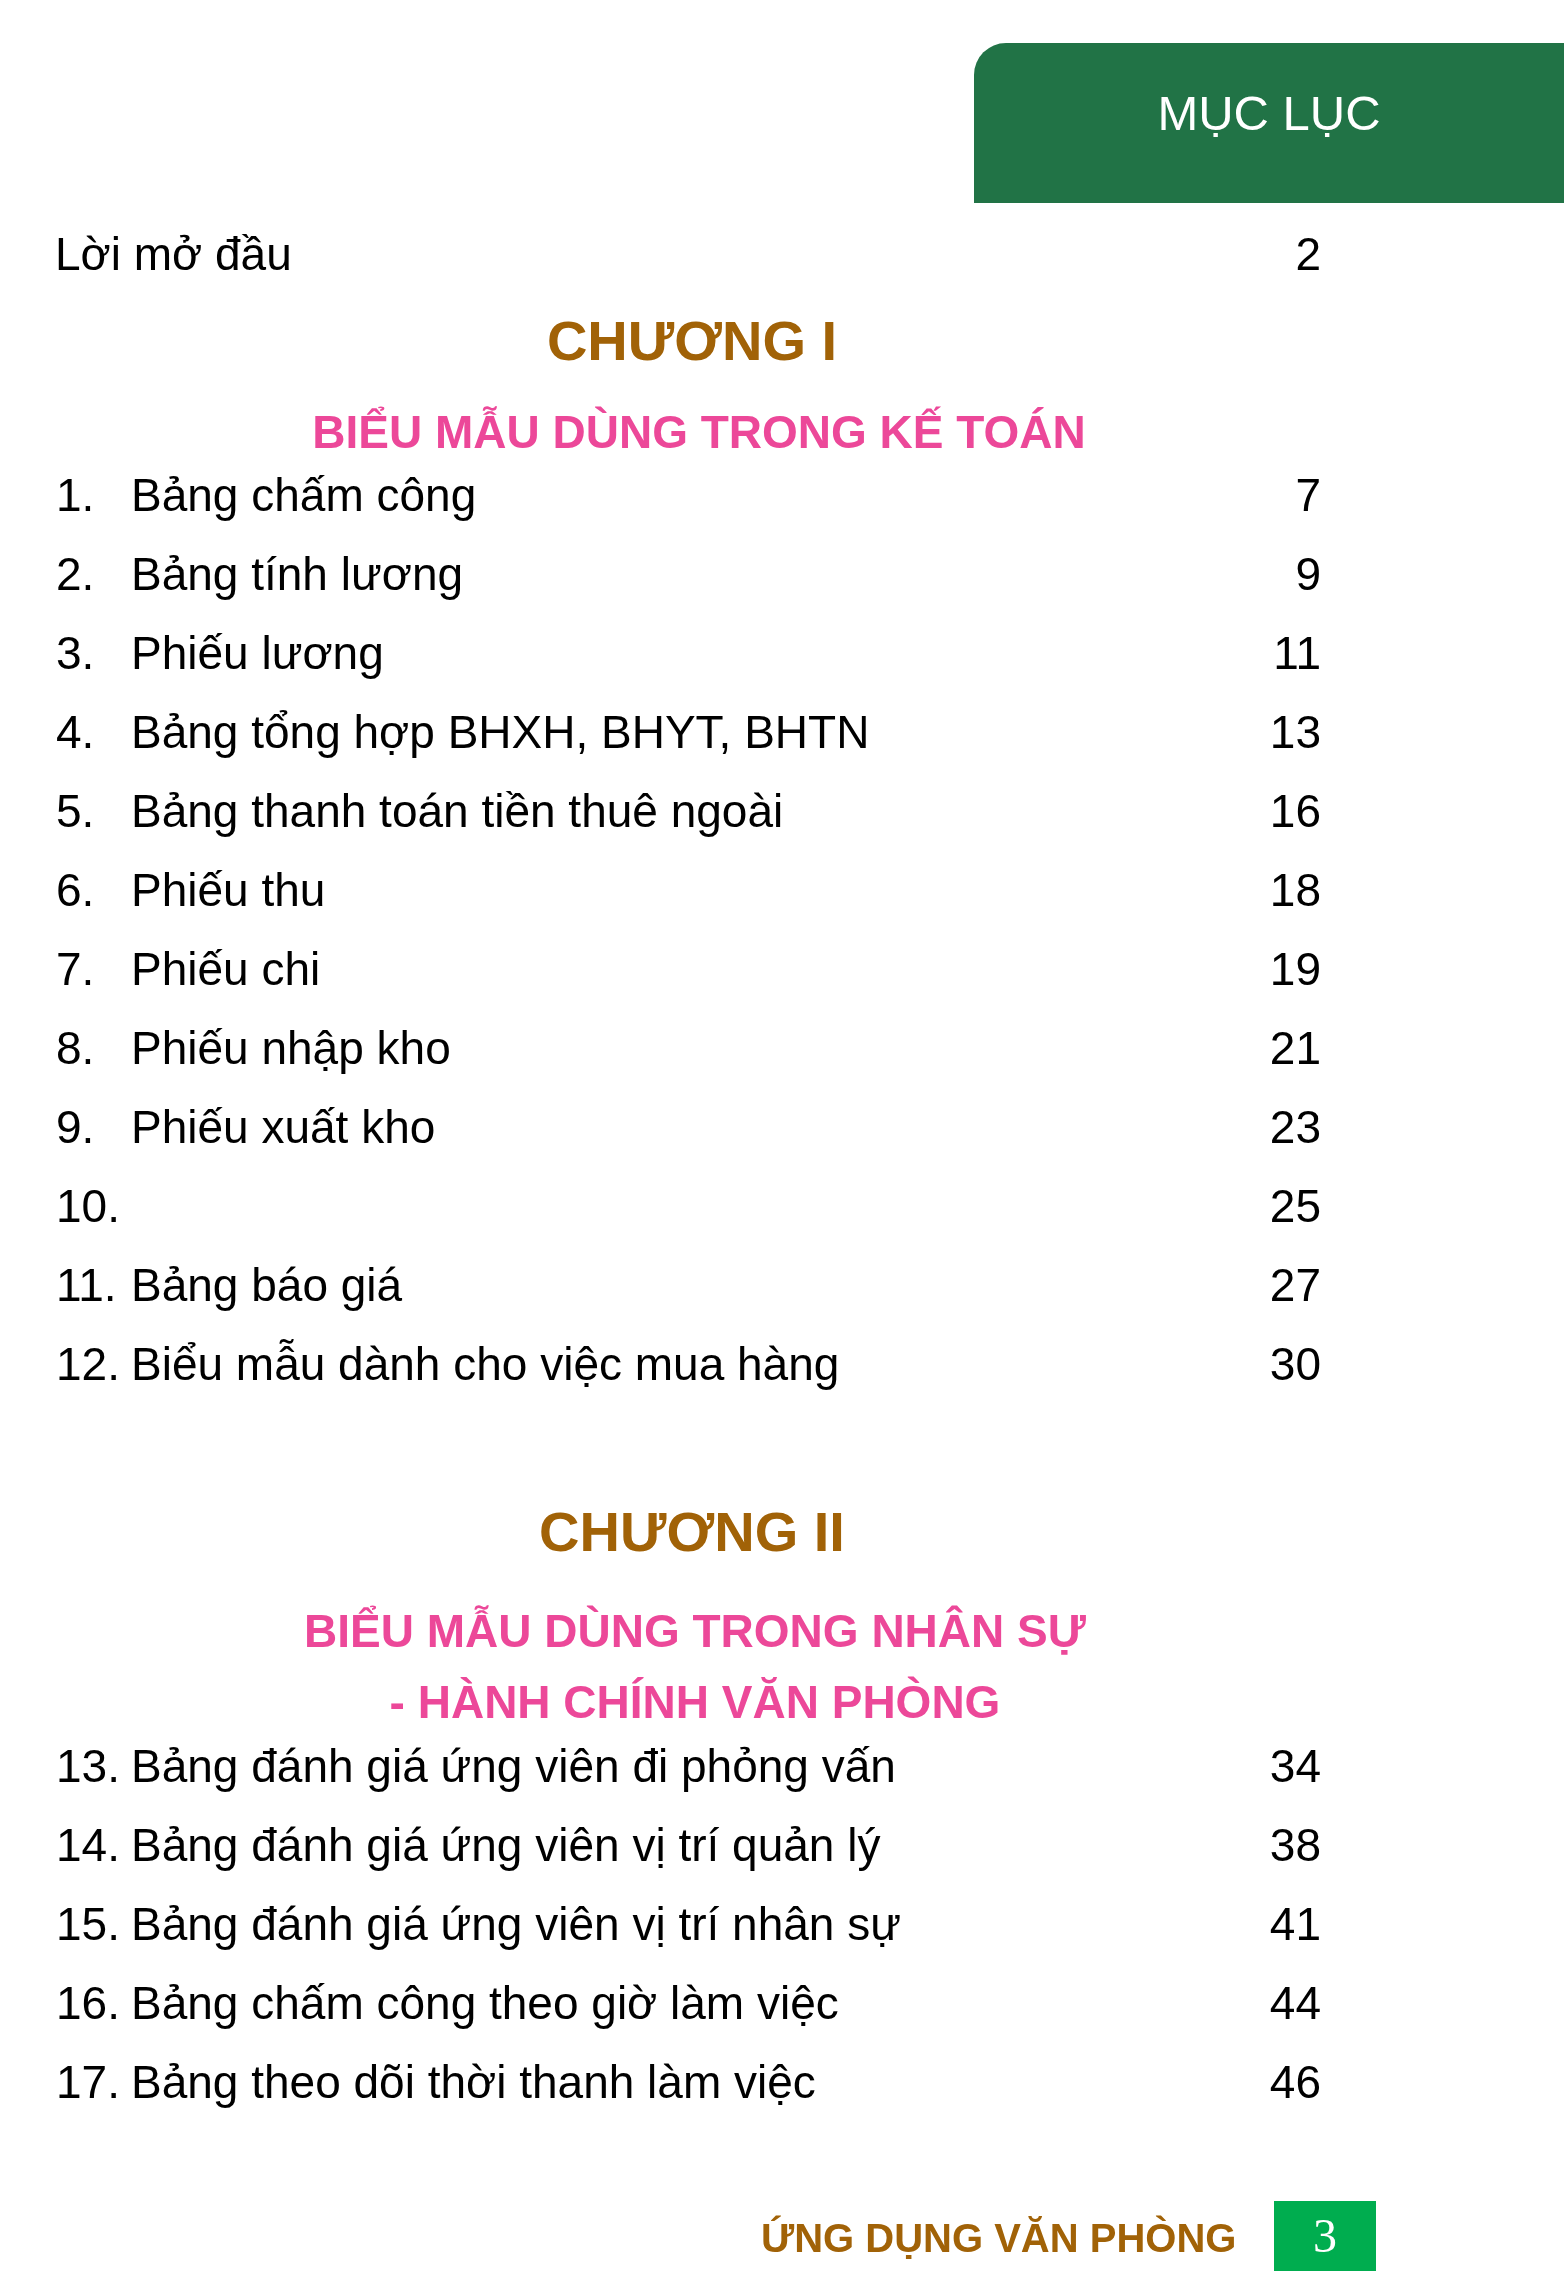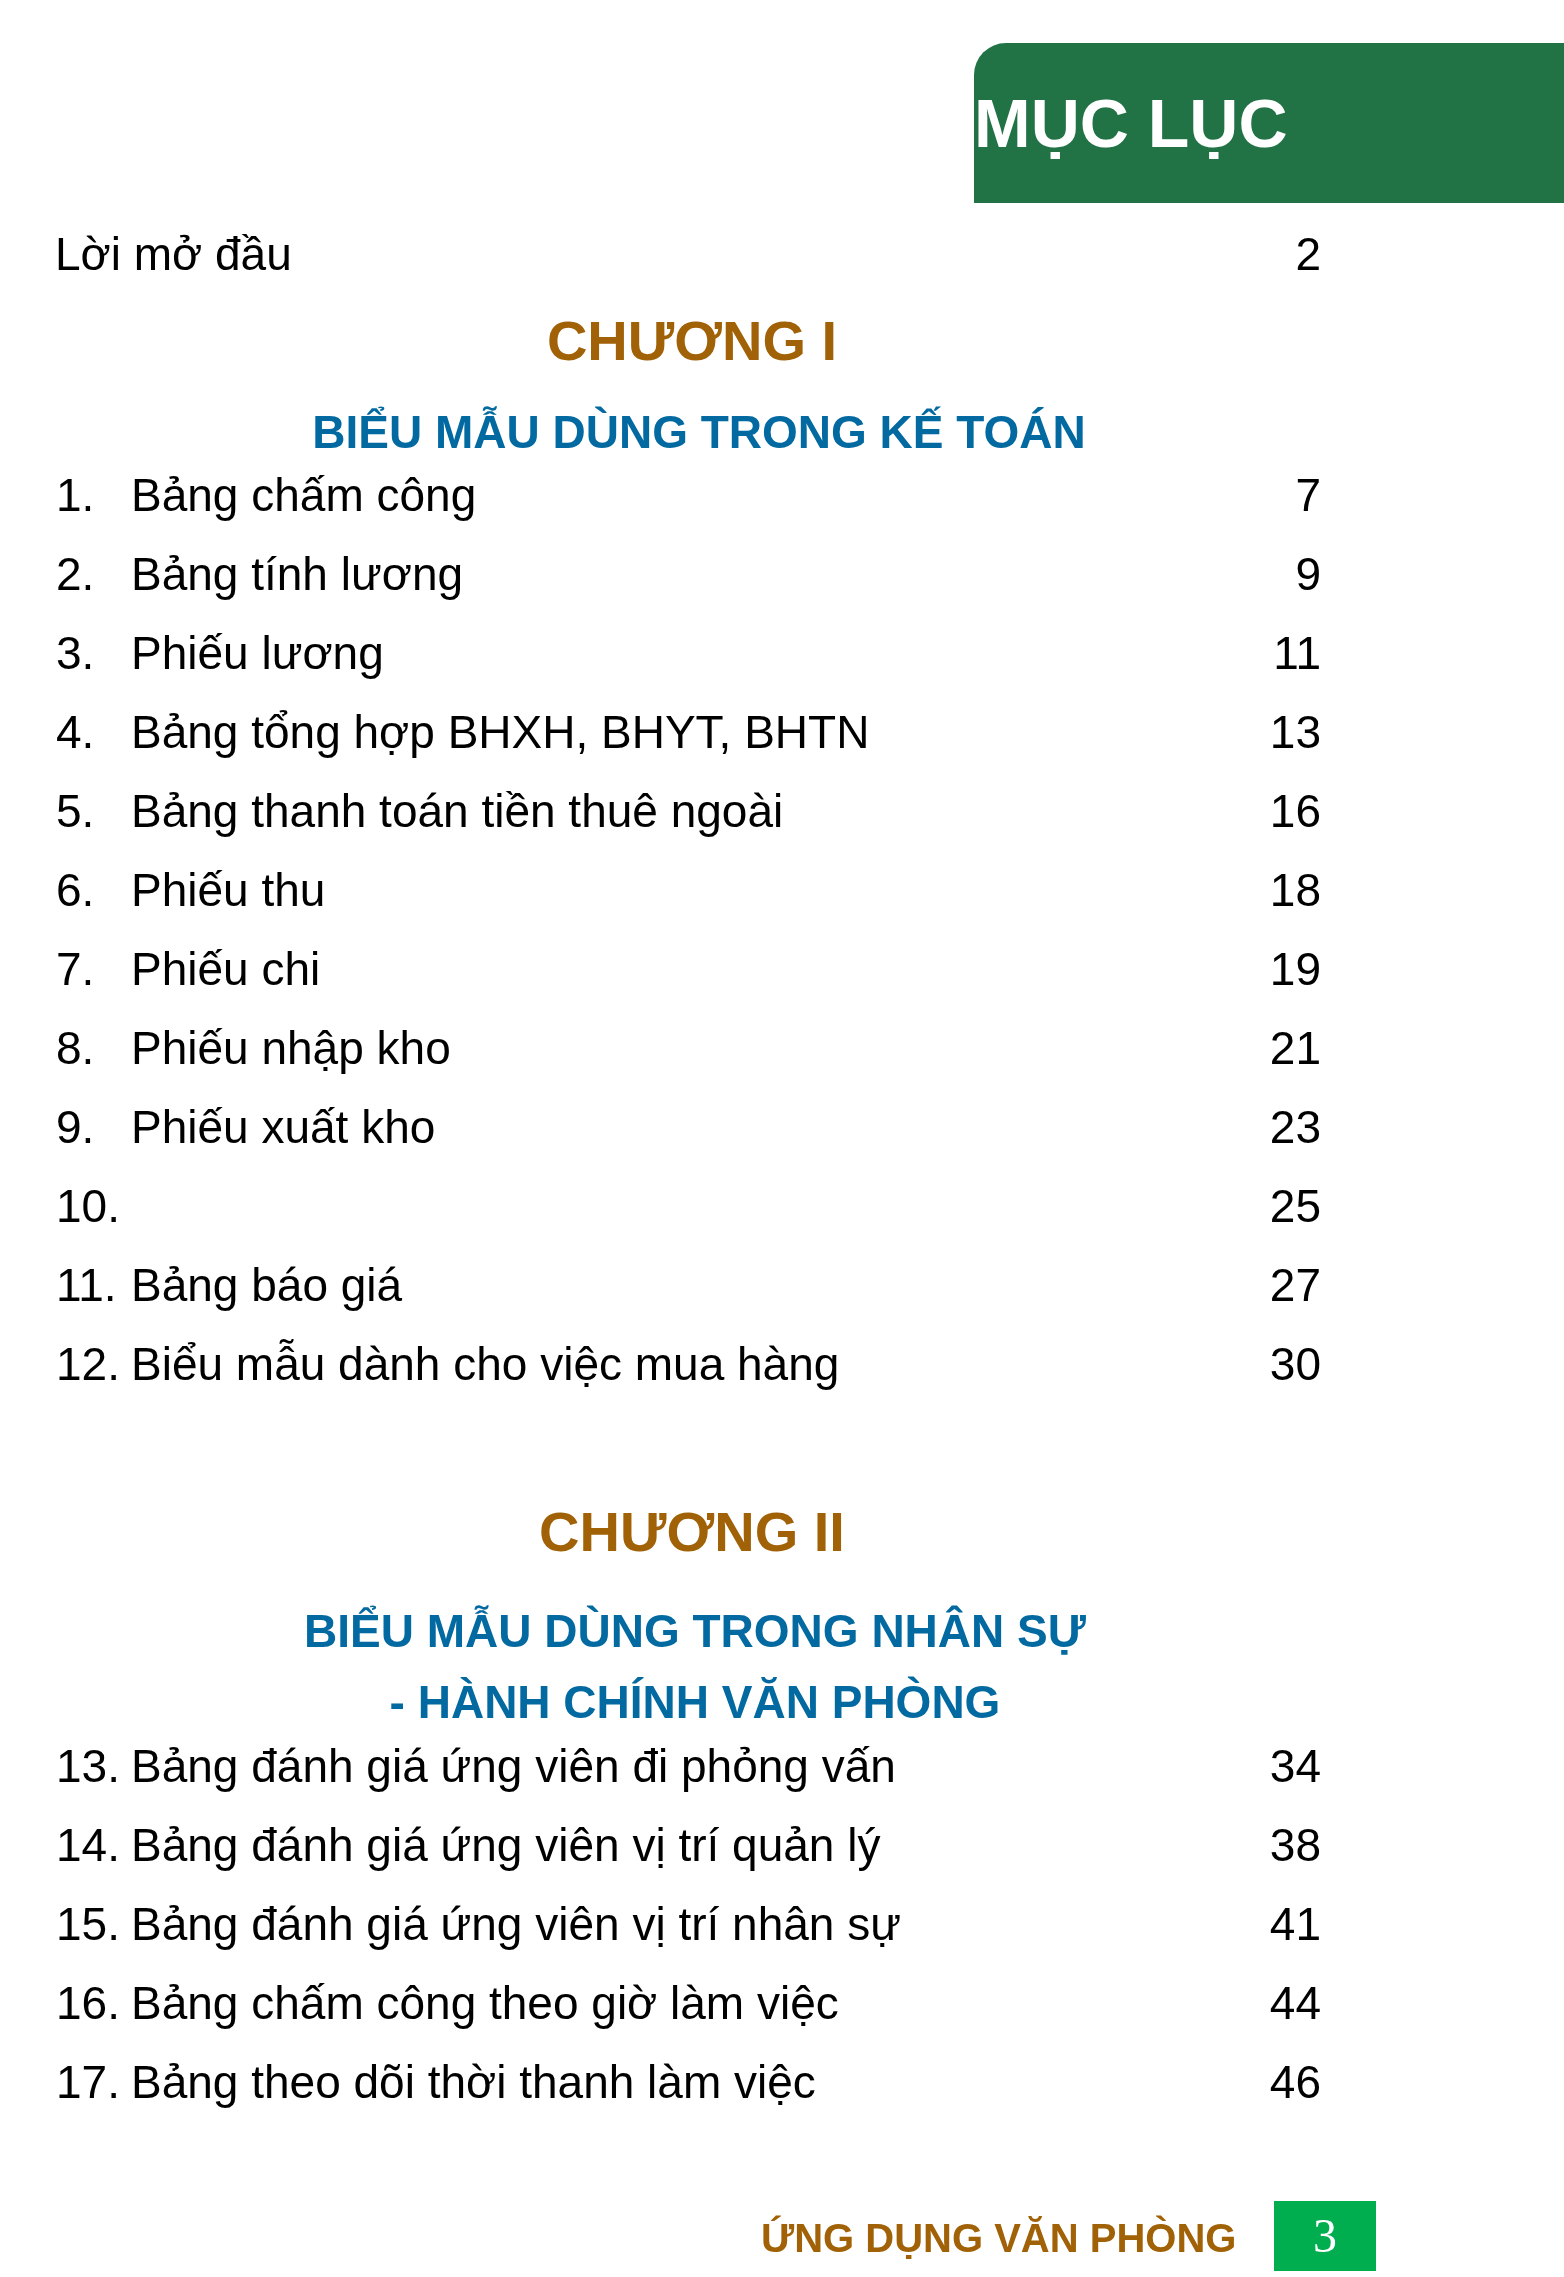--- a/index.html
+++ b/index.html
@@ -1,30 +1,30 @@
 <!DOCTYPE html>
 <html><head>
 <meta charset="utf-8">
 <style>
   html, body { margin:0; padding:0; }
   body { width:1564px; height:2277px; background:#ffffff; position:relative; overflow:hidden;
          font-family:"Liberation Sans", sans-serif; color:#000; }
   .title-box { position:absolute; left:974px; top:43px; width:590px; height:160px;
                background:#217346; border-top-left-radius:32px; }
-  .title-text { position:absolute; left:974px; width:590px; top:89px; 
-                font-size:68px; font-weight:bold; color:#ffffff; line-height:1; }
+  .title-text { position:absolute; left:974px; width:590px; top:89px; text-align:center;
+                font-size:49px; font-weight:normal; color:#ffffff; line-height:1; }
   .entry { position:absolute; left:0; width:1564px; height:46px; font-size:46px; line-height:1; }
   .entry .num { position:absolute; left:56px; top:0; }
   .entry .lbl { position:absolute; left:131px; top:0; }
   .entry .pg  { position:absolute; right:243px; top:0; text-align:right; }
   .intro .lbl { left:55px; }
   .chapter { position:absolute; left:0; width:1384px; text-align:center; font-size:56px;
              font-weight:bold; line-height:1; color:#a16207; }
   .section { position:absolute; left:0; width:1390px; text-align:center; font-size:46px;
-             font-weight:bold; line-height:1; color:#0369a1; }
+             font-weight:bold; line-height:1; color:#ec4899; }
   .footer-text { position:absolute; left:761px; top:2218px; font-size:40px; font-weight:bold;
                  color:#a16207; line-height:1; white-space:nowrap; }
   .footer-box { position:absolute; left:1274px; top:2201px; width:102px; height:70px;
                 background:#00ad4f; color:#ffffff; font-family:"Liberation Serif", serif;
                 font-size:48px; text-align:center; line-height:70px; }
 </style>
 </head>
 <body>
 
 <div class="title-box"></div>

